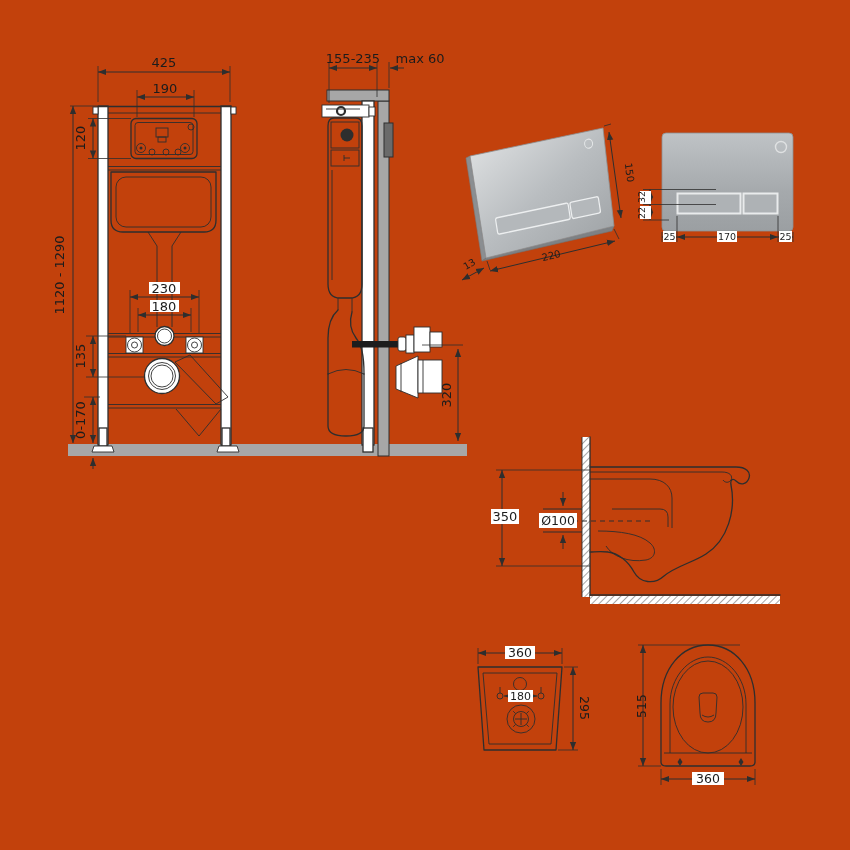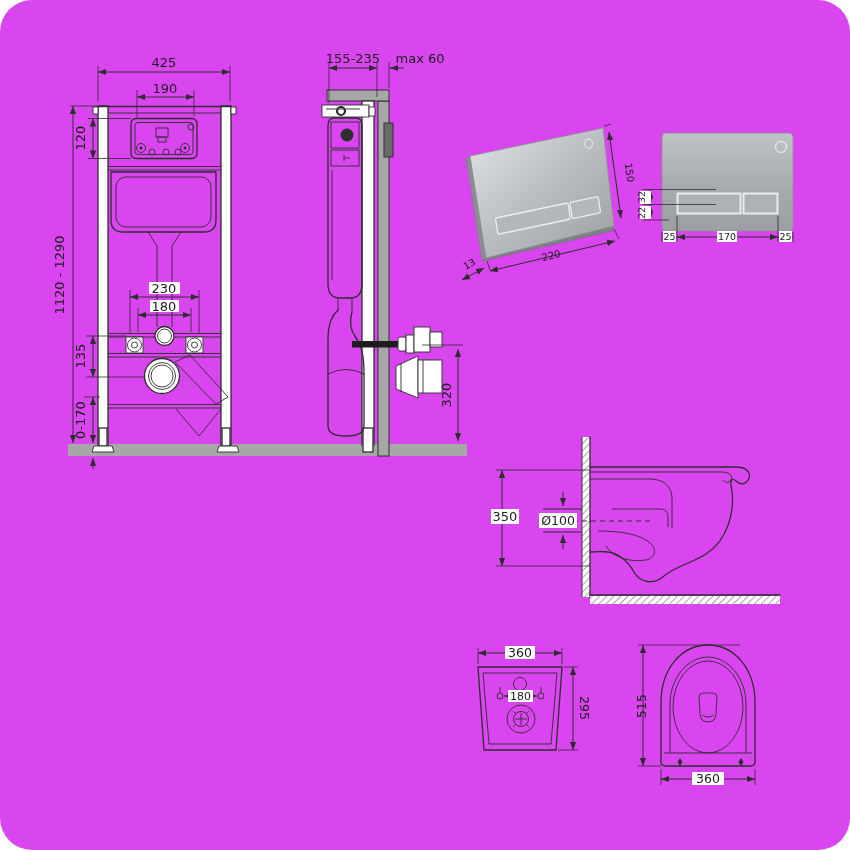--- a/index.html
+++ b/index.html
@@ -1,16 +1,16 @@
 <!DOCTYPE html>
 <html><head>
 <meta charset="utf-8">
 <style>
   html,body{margin:0;padding:0;background:#fff;}
-  .stage{position:relative;width:850px;height:850px;background:#d946ef;overflow:hidden;border-radius:32px;}
+  .stage{position:relative;width:850px;height:850px;background:#c2410c;overflow:hidden;}
   svg{display:block}
   text{font-family:"DejaVu Sans", sans-serif; fill:#1c1c1c;}
   .t13{font-size:13px}
   .t12{font-size:12.5px}
   .t11{font-size:11px}
   .t10{font-size:10px}
   .t9{font-size:9.5px}
   .ln{stroke:#2e2e2e;stroke-width:1.3;fill:none;stroke-linejoin:round;stroke-linecap:round}
   .lnt{stroke:#2e2e2e;stroke-width:0.9;fill:none}
   .wf{fill:#fff;stroke:#2e2e2e;stroke-width:1.3}

